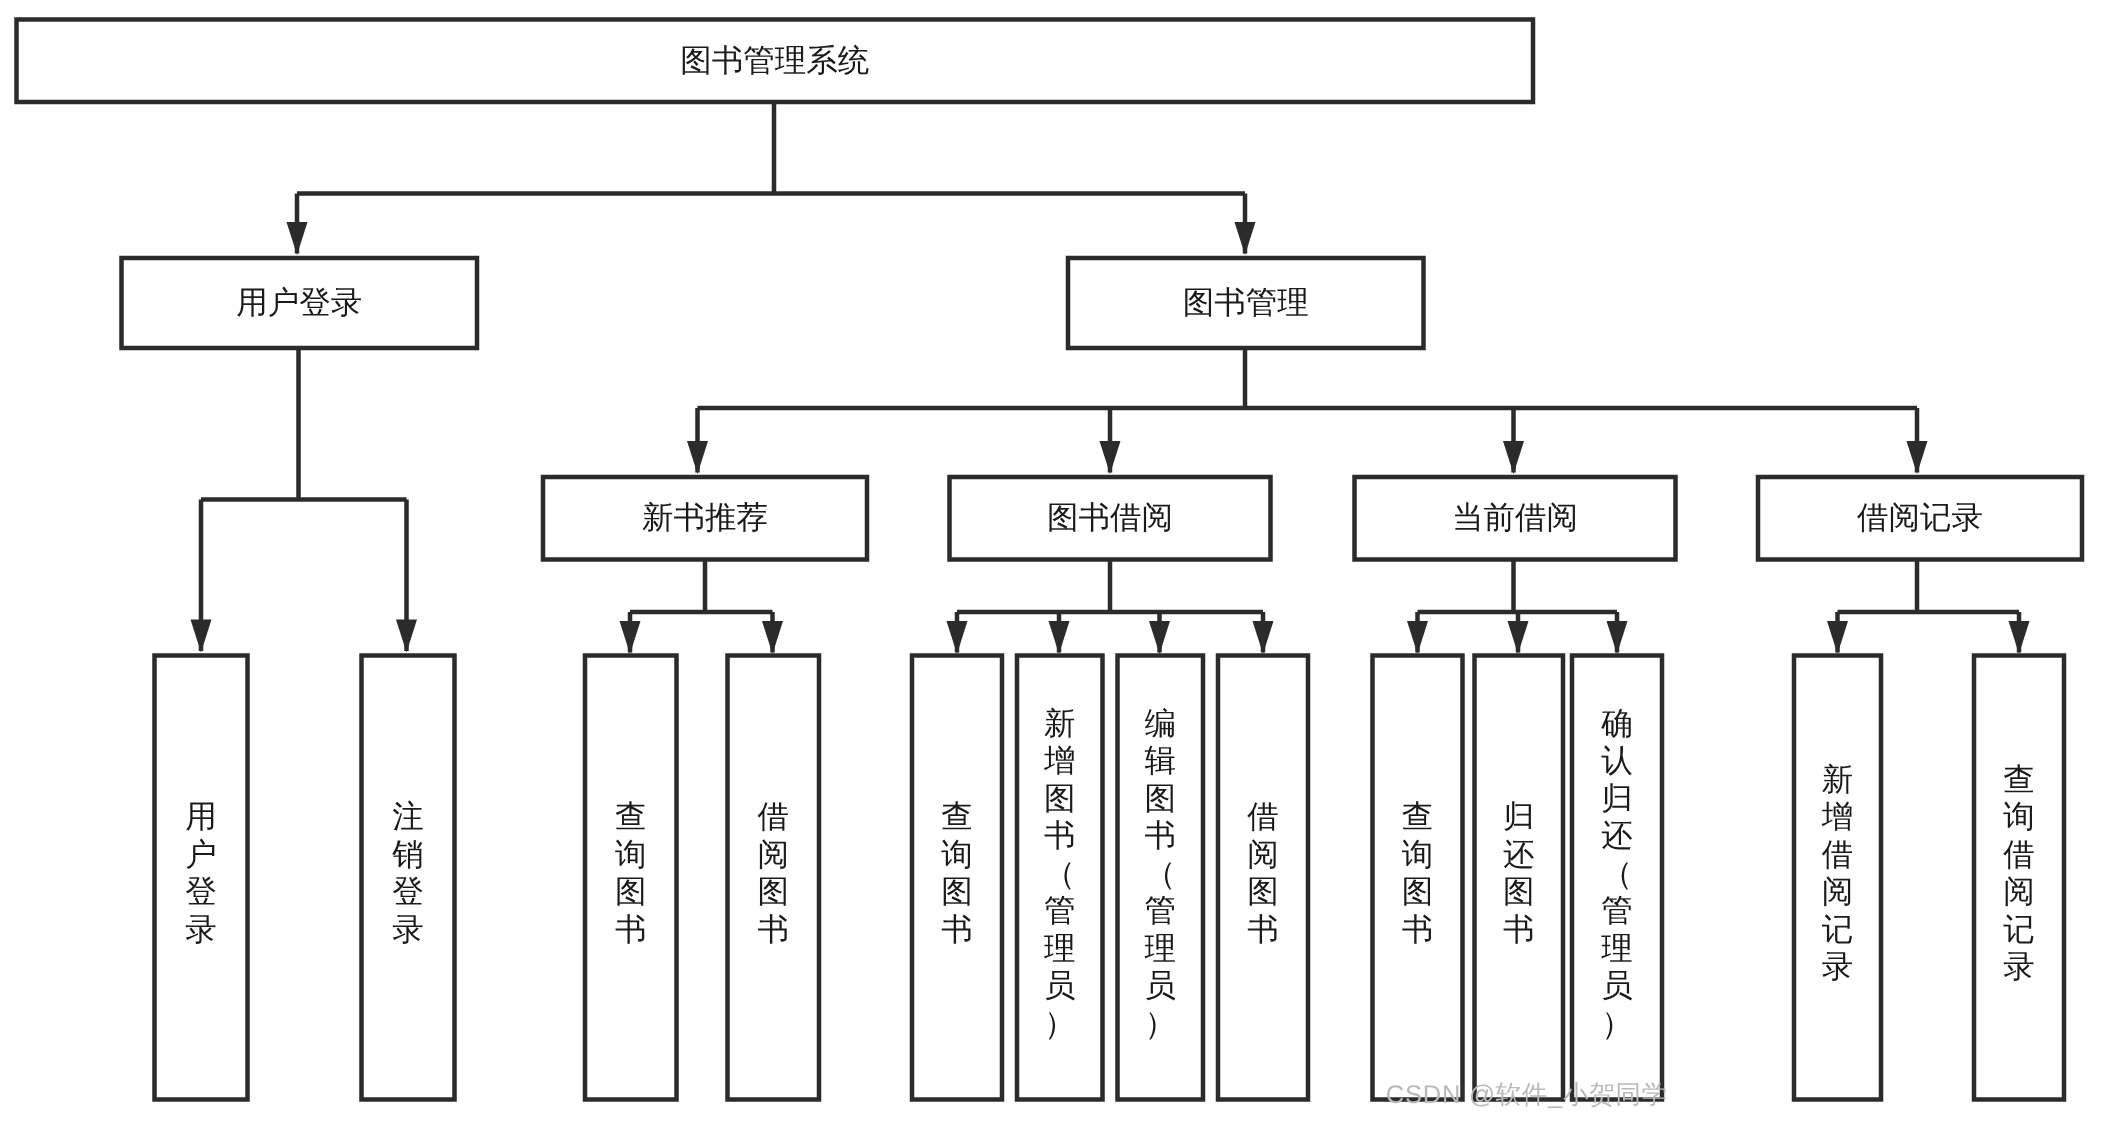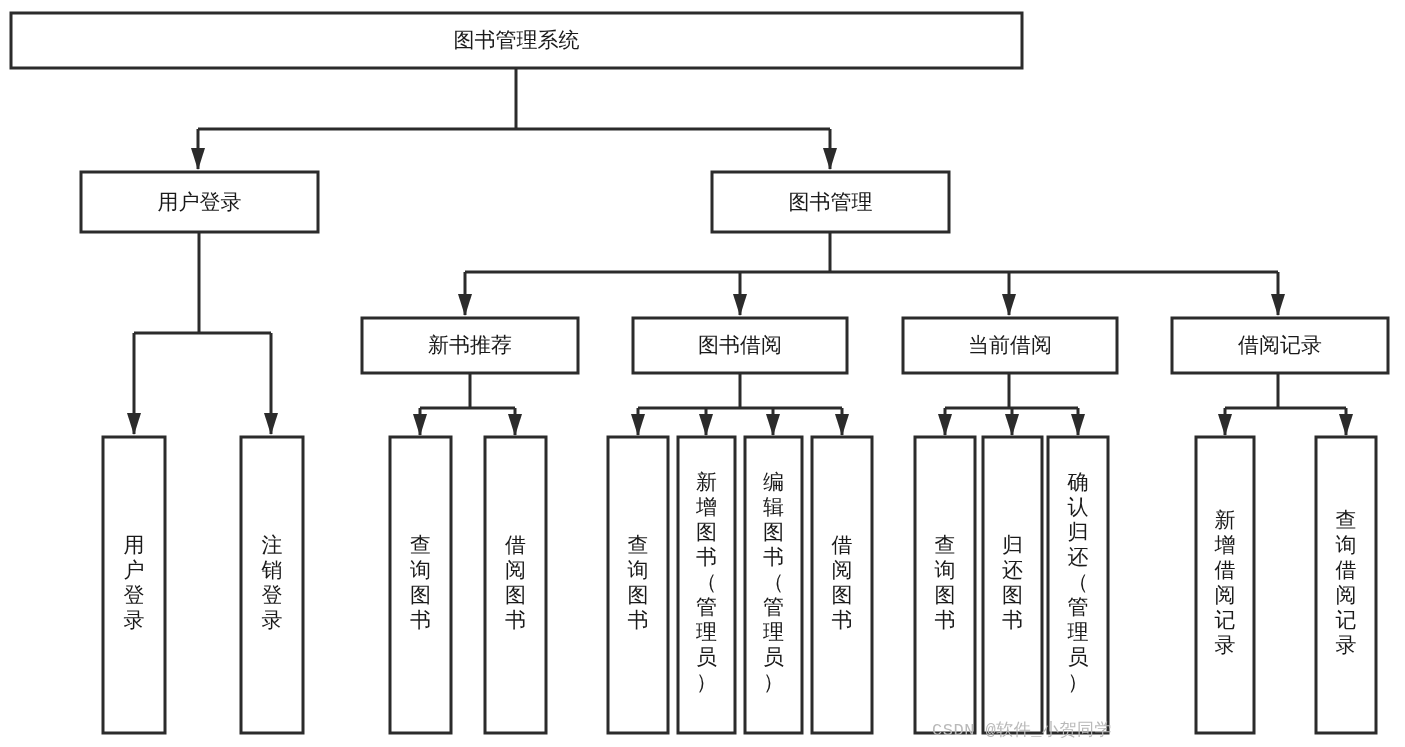--- a/index.html
+++ b/index.html
@@ -57,21 +57,21 @@
   .node-label-v {
     font-family: "Liberation Sans", "DejaVu Sans", sans-serif;
     font-size: 21px;
     fill: #1a1a1a;
     text-anchor: middle;
   }
   .watermark {
     position: absolute;
     right: 8px;
     bottom: 6px;
-    font-family: Liberation Mono, monospace;
+    font-family: Liberation Sans, sans-serif;
     font-size: 17px;
     color: #b9b9b9;
     letter-spacing: 0.5px;
     white-space: nowrap;
     pointer-events: none;
     margin-top: 48px;
   }
 </style>
 </head>
 <body>

